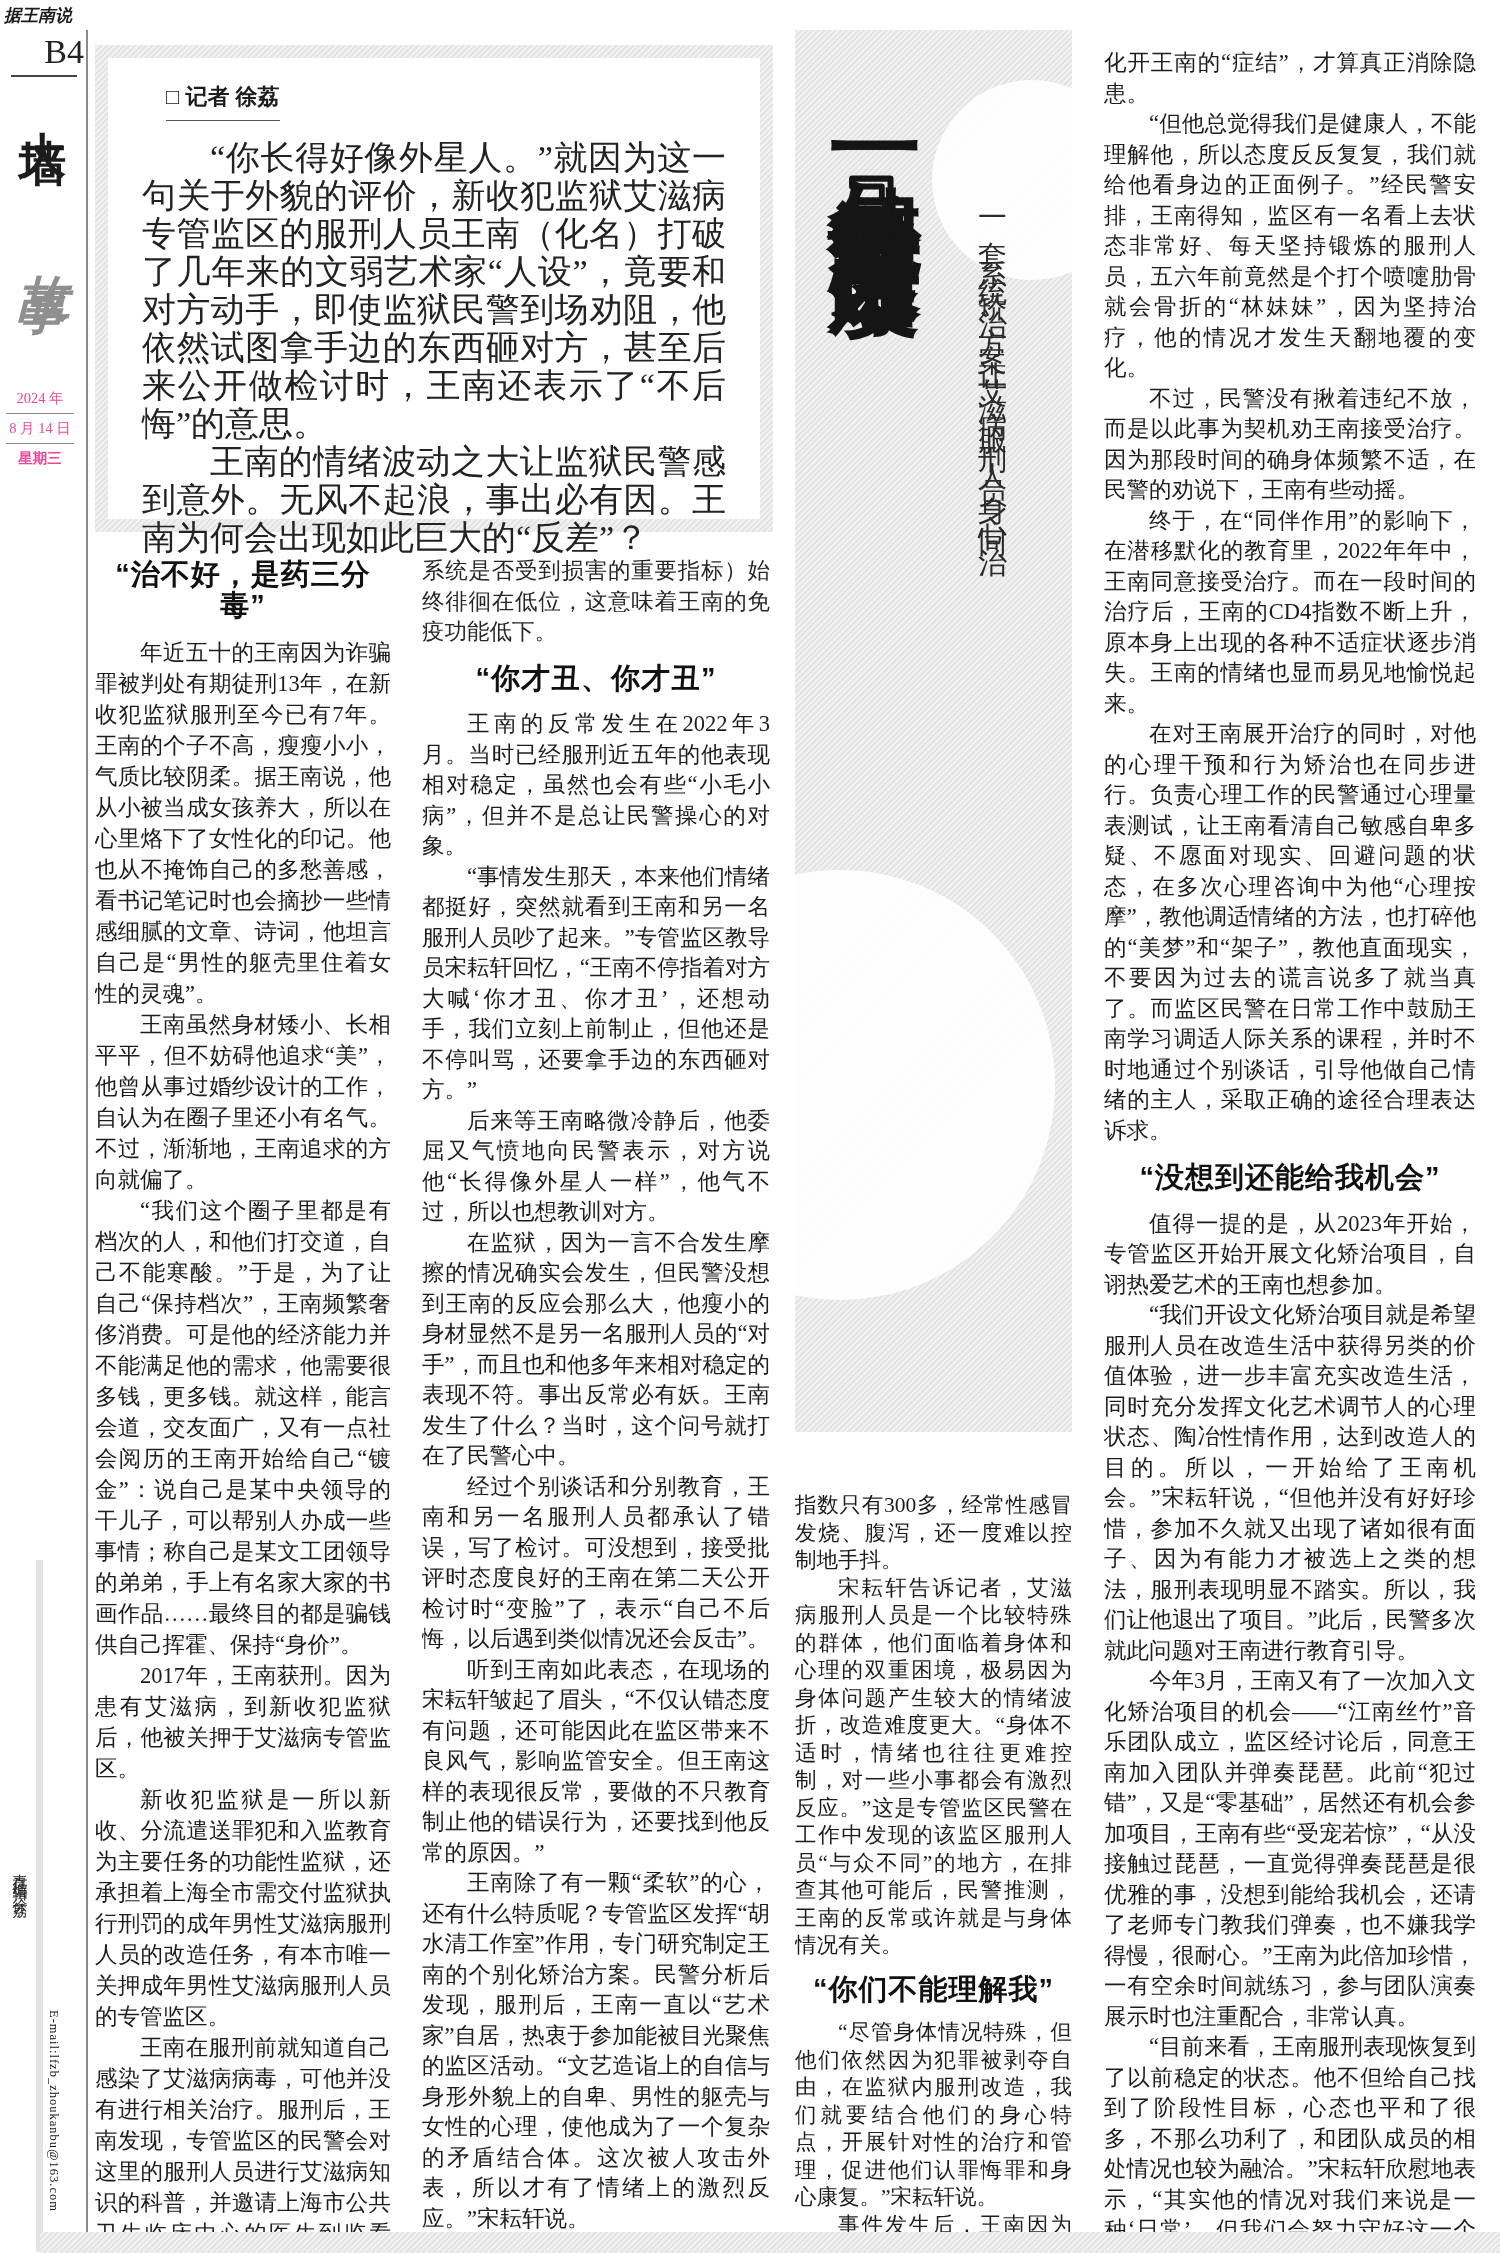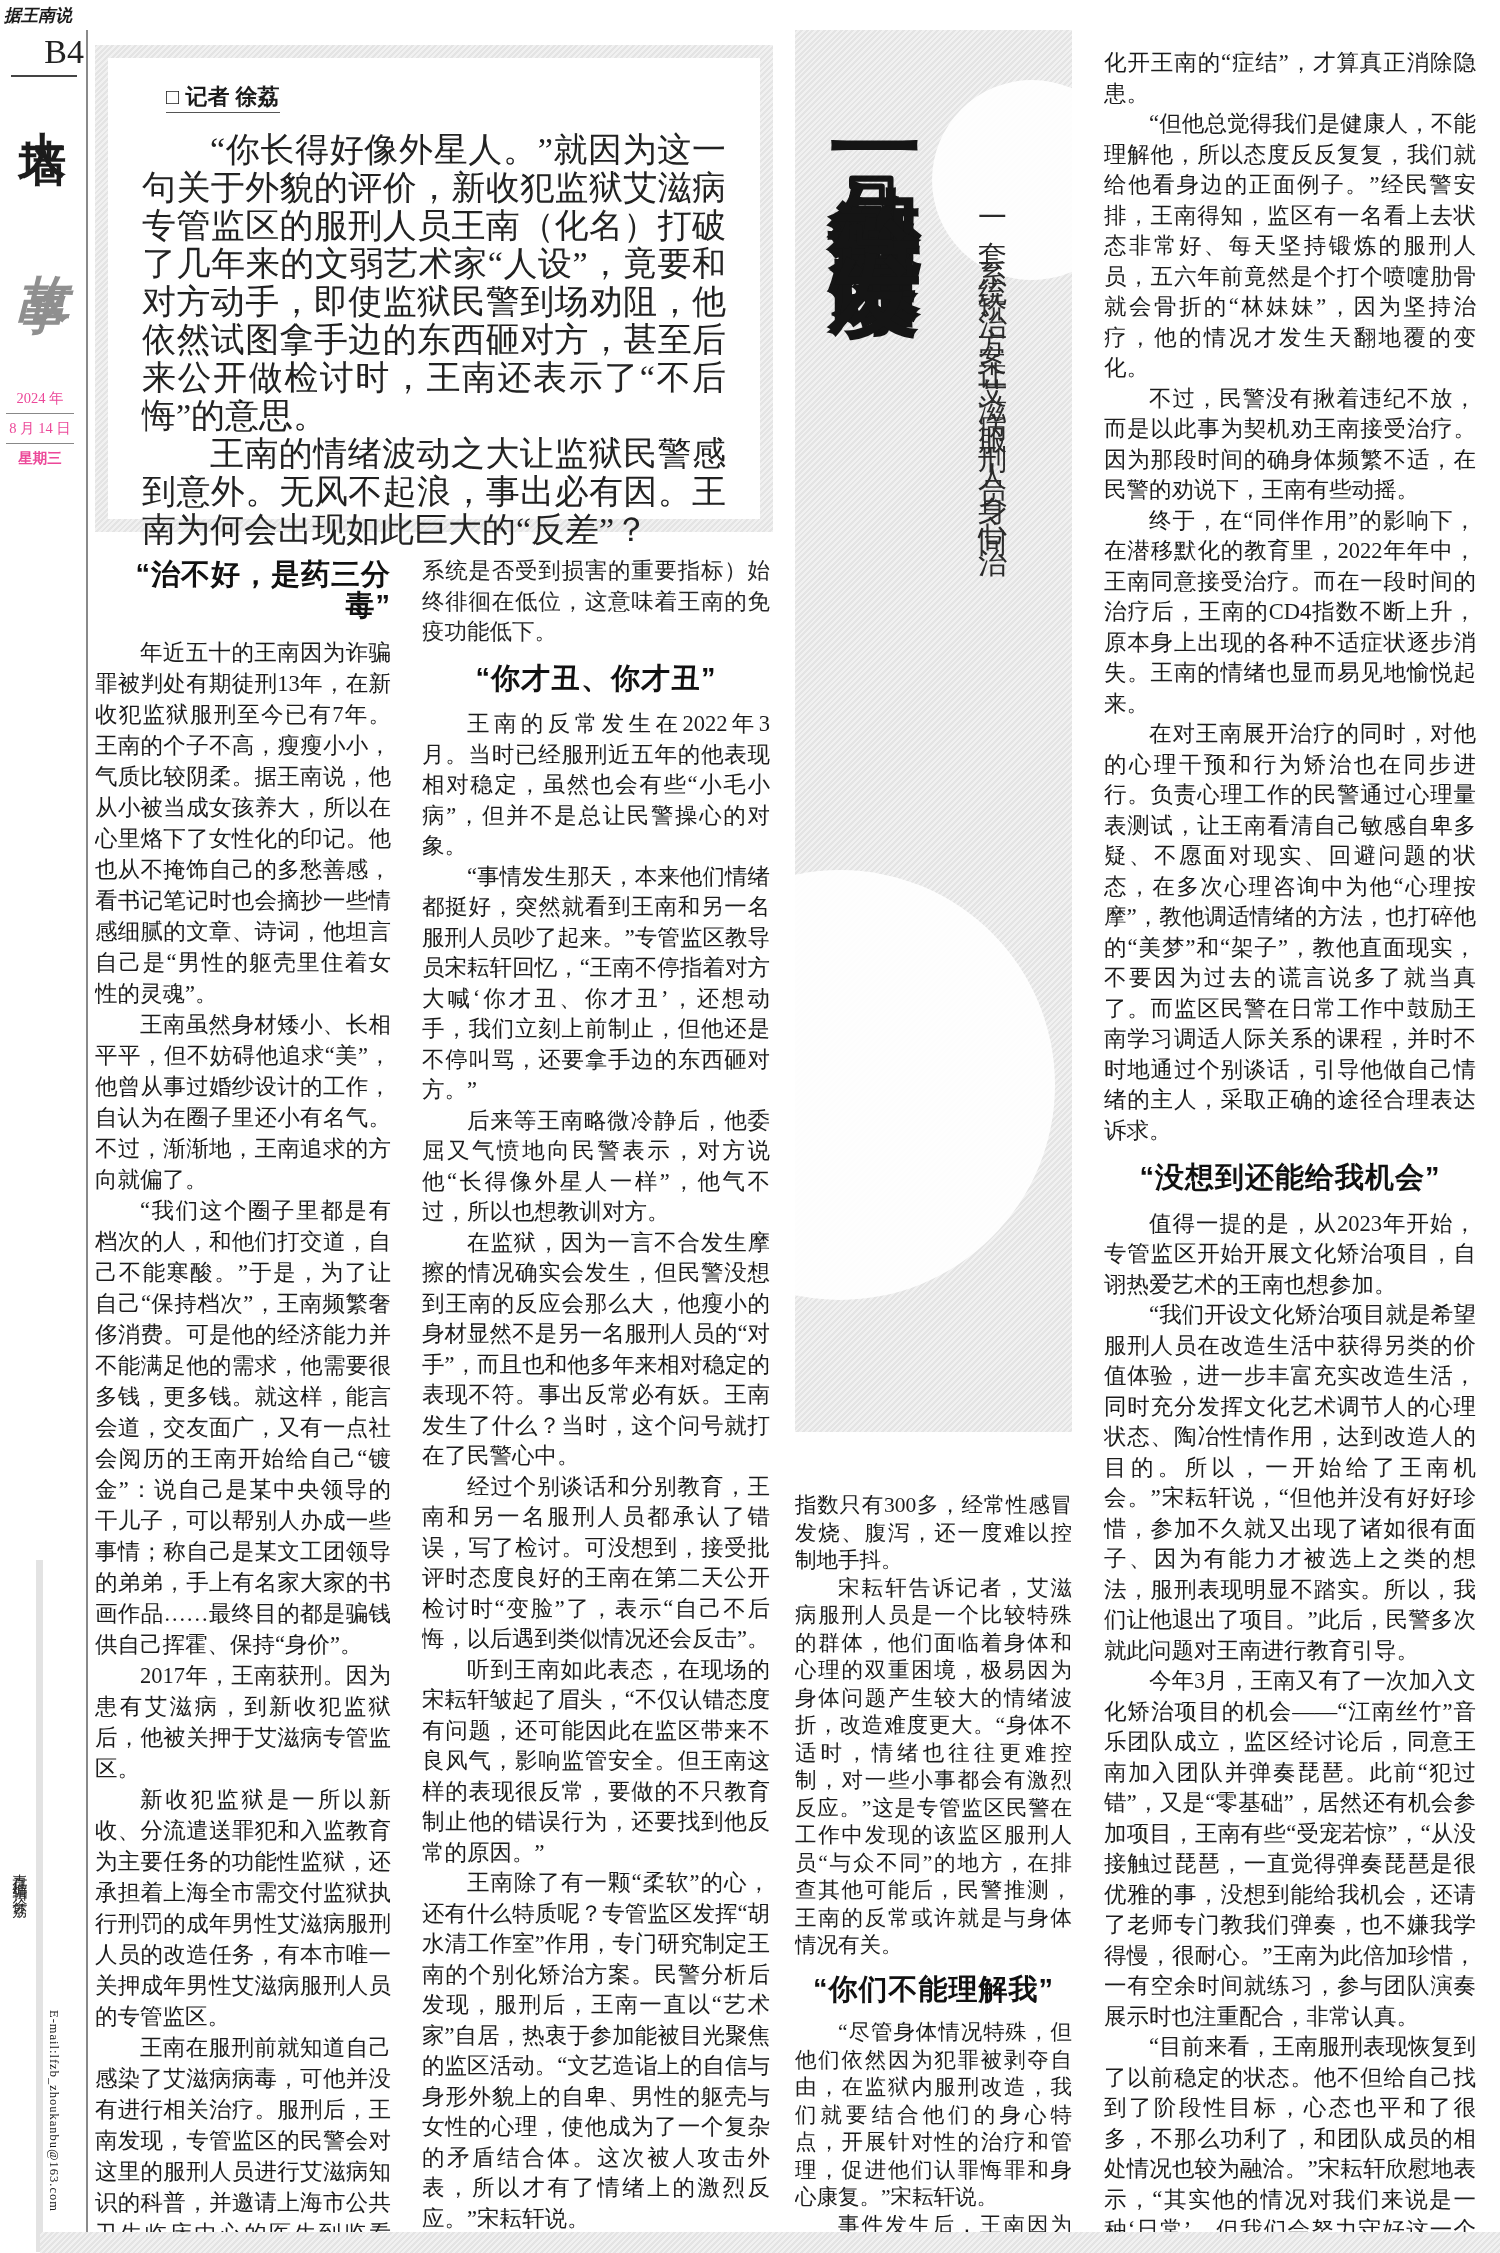--- a/index.html
+++ b/index.html
@@ -26,21 +26,21 @@
   .weekday{font-weight:bold;}
   .editor{position:absolute;left:10px;top:1862px;writing-mode:vertical-rl;font-size:15px;letter-spacing:4px;color:#222;}
   .mast-gray-rule{position:absolute;left:36px;top:1560px;width:7px;height:692px;background:#e3e3e3;}
   .email{position:absolute;left:46px;top:2010px;writing-mode:vertical-rl;font-size:12.5px;letter-spacing:1px;color:#111;
         font-family:"Liberation Serif",serif;}
   .main-vrule{position:absolute;left:86px;top:30px;width:2px;height:2222px;background:#8a8a8a;}
   
   .intro-box{position:absolute;left:95px;top:45px;width:678px;height:487px;}
   .intro-inner{position:absolute;left:13px;top:13px;right:13px;bottom:13px;background:#fff;padding:24px 34px;box-sizing:border-box;}
   .byline{display:inline-block;font-size:22px;font-weight:600;font-family:"Liberation Sans","DejaVu Sans",sans-serif;
-        border-bottom:1.5px solid #555;margin-left:24px;}
+        border-bottom:1.5px solid #555;padding-bottom:8px;margin-left:24px;}
   .intro-p{font-size:34px;line-height:38px;text-align:justify;text-indent:2em;margin:0;color:#222;}
   .intro-p.first{margin-top:18px;}
   
   .headline-block{position:absolute;left:795px;top:30px;width:277px;height:1402px;overflow:hidden;}
   .circleA{position:absolute;left:-170px;top:840px;width:430px;height:430px;border-radius:50%;background:rgba(255,255,255,.93);}
   .circleB{position:absolute;right:-60px;top:50px;width:200px;height:200px;border-radius:50%;background:rgba(255,255,255,.93);}
   .big-title{position:absolute;left:24px;top:70px;height:1330px;writing-mode:vertical-rl;
         font-size:93px;font-weight:800;letter-spacing:6px;line-height:112px;color:#151515;
         font-family:"Liberation Serif","DejaVu Serif",serif;}
   .subtitle{position:absolute;left:178px;top:172px;height:1010px;writing-mode:vertical-rl;
@@ -48,21 +48,21 @@
   
   .col{position:absolute;text-align:justify;overflow:hidden;}
   .col p{margin:0;text-indent:2em;}
   .col p.cont{text-indent:0;}
   .col1{left:95px;top:555px;width:296px;height:1682px;font-size:22.5px;line-height:31px;}
   .col2{left:422px;top:555px;width:348px;height:1682px;font-size:22.5px;line-height:30.5px;}
   .col3{left:795px;top:1492px;width:277px;height:750px;font-size:21.5px;line-height:27.5px;}
   .col4{left:1104px;top:48px;width:372px;height:2192px;font-size:22.5px;line-height:30.5px;}
   .sec-heading{font-family:"Liberation Sans","DejaVu Sans",sans-serif;font-weight:900;
         font-size:29px;text-align:center;text-indent:0 !important;margin:16px 0 !important;color:#111;letter-spacing:1px;}
-  .sec-heading.top{margin-top:4px !important;text-align:right;}
+  .sec-heading.top{margin-top:4px !important;}
   .kai{font-family:"DejaVu Serif",serif;color:#262626;}
   
   .bottom-band{position:absolute;left:40px;top:2232px;width:1460px;height:21px;}
 </style>
 </head>
 <body>
 
 <div class="masthead">
   <div class="logo">据王南说</div>
   <div class="pageno">B4</div>

